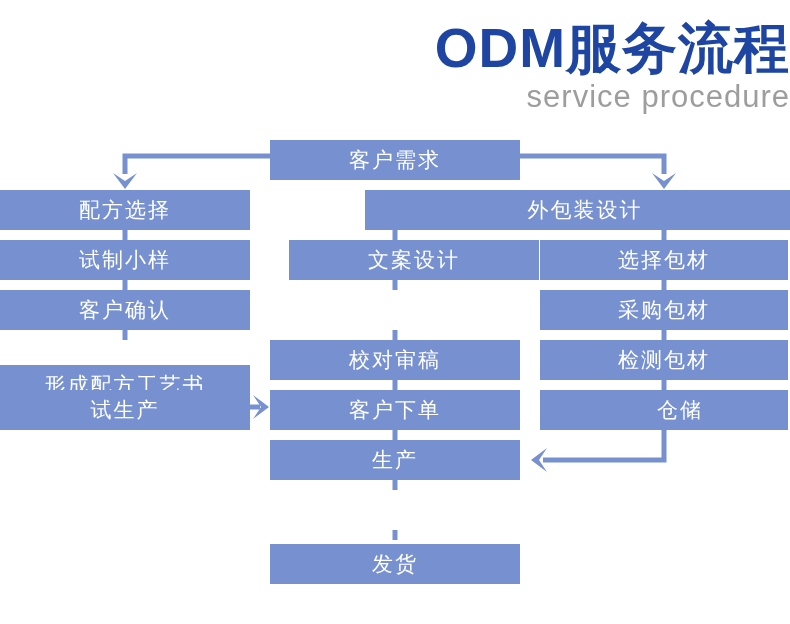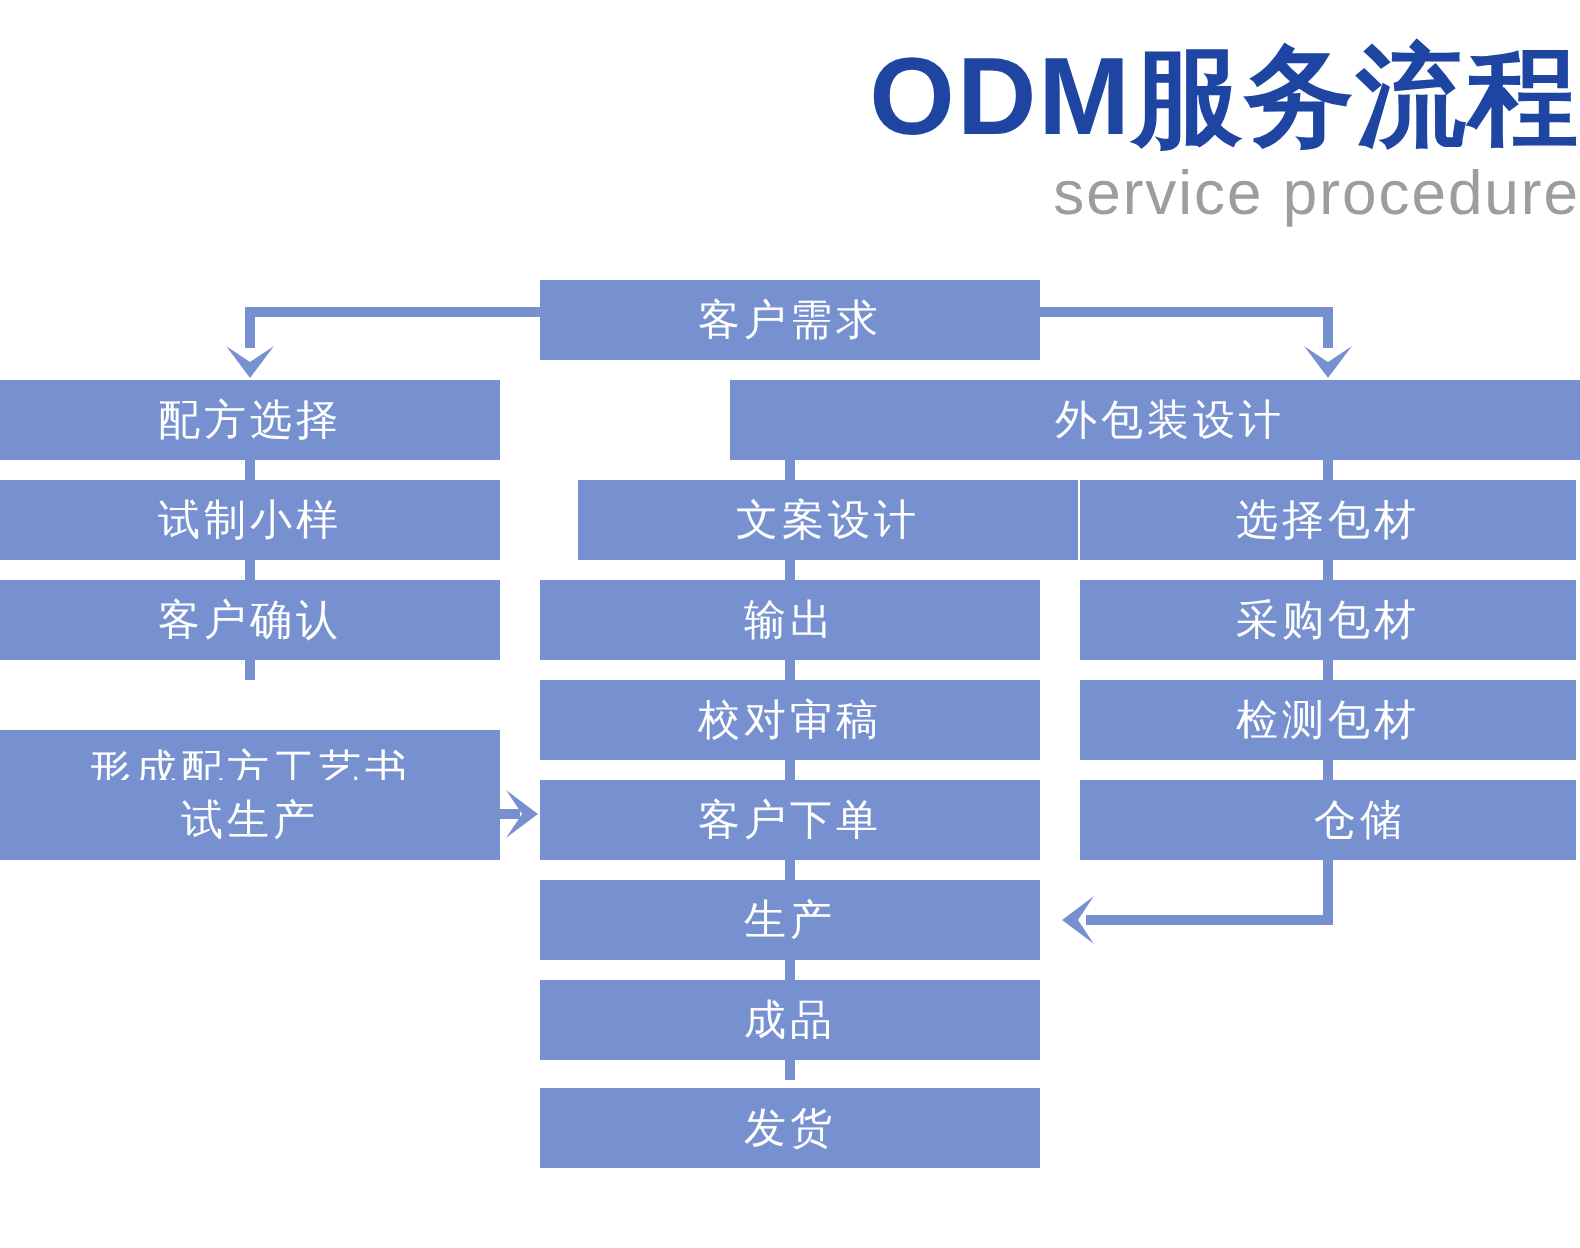--- a/index.html
+++ b/index.html
@@ -96,25 +96,23 @@
   <div class="node" style="left:270px;top:140px;width:250px;">客户需求</div>
   <div class="node" style="left:341px;top:190px;width:440px;margin-left:24px;">外包装设计</div>
 
   <div class="node" style="left:0px;top:190px;width:250px;">配方选择</div>
   <div class="node" style="left:0px;top:240px;width:250px;">试制小样</div>
   <div class="node" style="left:0px;top:290px;width:250px;">客户确认</div>
   <div class="node" style="left:0px;top:340px;width:250px;margin-top:25px;">形成配方工艺书</div>
   <div class="node" style="left:0px;top:390px;width:250px;">试生产</div>
 
   <div class="node" style="left:270px;top:240px;width:250px;margin-left:19px;">文案设计</div>
-  <div class="node" style="left:270px;top:290px;width:250px;">输出</div>
   <div class="node" style="left:270px;top:340px;width:250px;">校对审稿</div>
   <div class="node" style="left:270px;top:390px;width:250px;">客户下单</div>
   <div class="node" style="left:270px;top:440px;width:250px;">生产</div>
-  <div class="node" style="left:270px;top:490px;width:250px;">成品</div>
   <div class="node" style="left:270px;top:544px;width:250px;">发货</div>
 
   <div class="node" style="left:540px;top:240px;width:248px;">选择包材</div>
   <div class="node" style="left:540px;top:290px;width:248px;">采购包材</div>
   <div class="node" style="left:540px;top:340px;width:248px;">检测包材</div>
   <div class="node" style="left:540px;top:390px;width:248px;padding-left:32px;">仓储</div>
 
 </div>
 
 </body></html>

